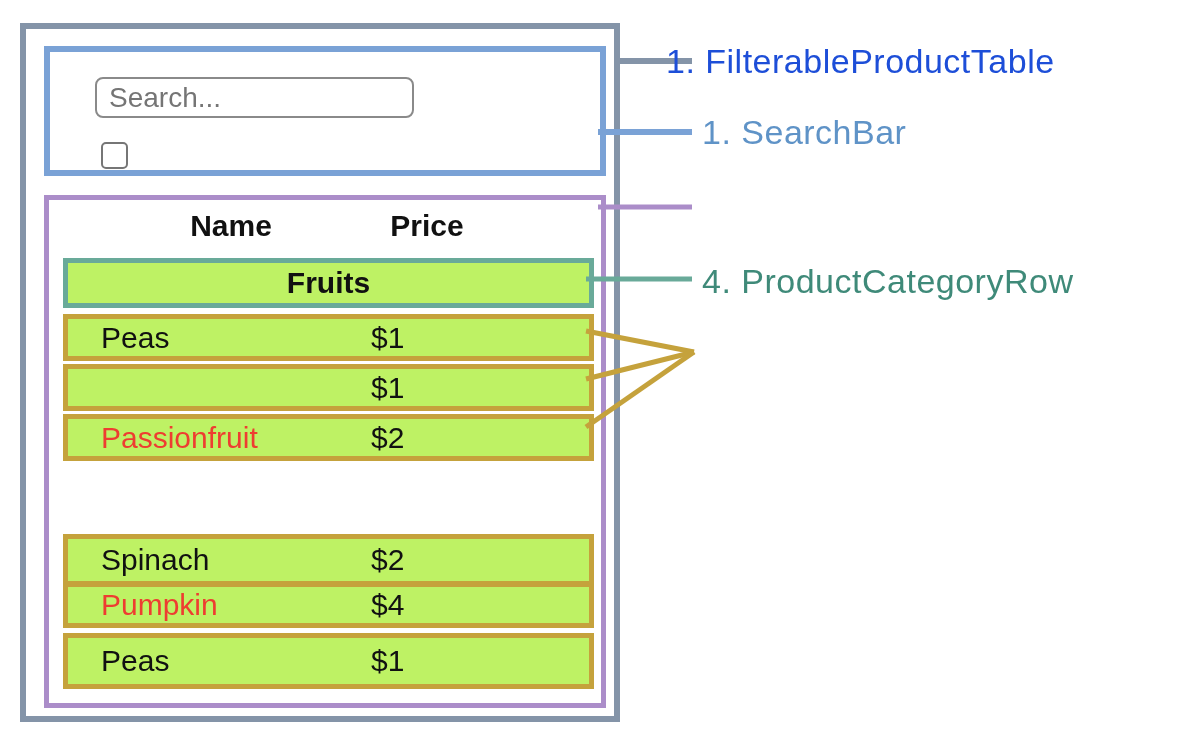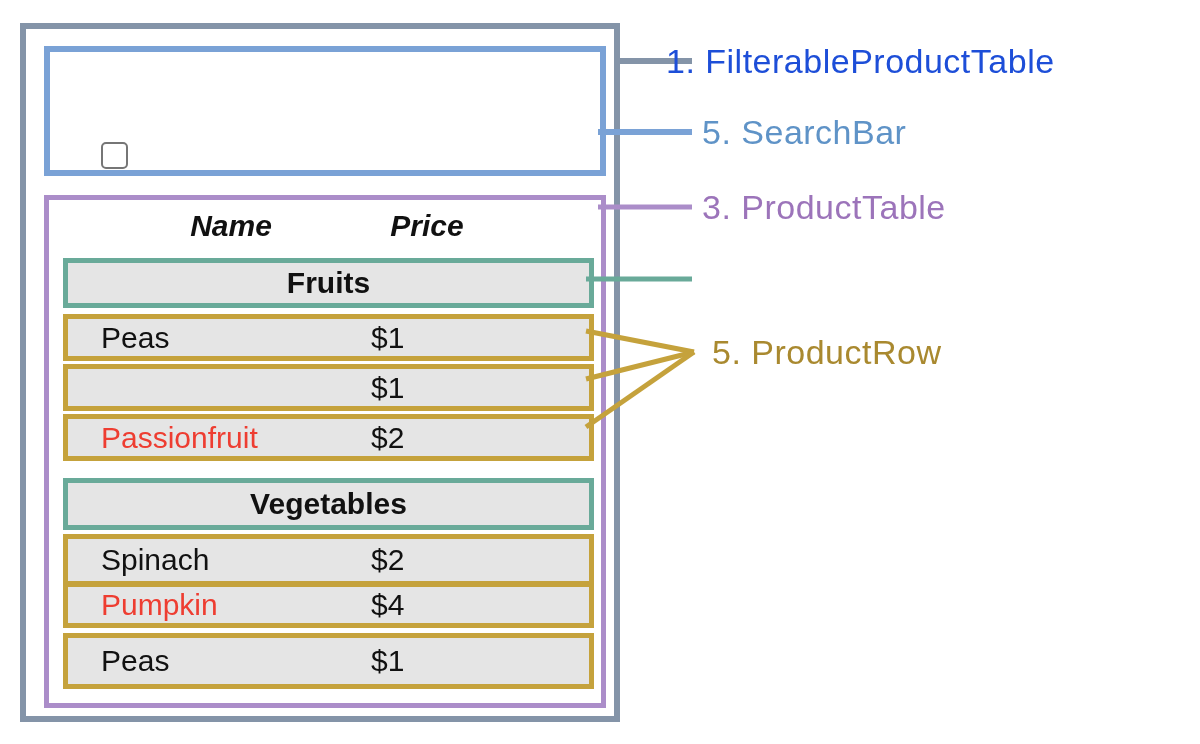--- a/index.html
+++ b/index.html
@@ -15,41 +15,42 @@
     position:absolute;left:45px;top:25px;width:319px;height:41px;box-sizing:border-box;
     border:2px solid #8a8a8a;border-radius:8px;padding:0 12px;font-size:28px;
     font-family:"Liberation Sans",sans-serif;color:#111;background:#fff;outline:none;
   }
   .search-input::placeholder{color:#757575;opacity:1;}
   .checkbox{
     position:absolute;left:51px;top:90px;width:27px;height:27px;box-sizing:border-box;
     border:2.5px solid #767676;border-radius:5px;background:#fff;cursor:pointer;
   }
   .checkbox-label{position:absolute;left:96px;top:85px;font-size:29px;line-height:34px;white-space:nowrap;}
-  .th{position:absolute;top:9px;width:160px;text-align:center;font-size:30px;font-weight:bold;font-style:italic;}
+  .th{position:absolute;top:9px;width:160px;text-align:center;font-size:30px;font-weight:bold;}
   .th-name{left:102px;}
   .th-price{left:298px;}
-  .row{position:absolute;left:14px;width:531px;box-sizing:border-box;background:#e5e5e5;
+  .row{position:absolute;left:14px;width:531px;box-sizing:border-box;background:#bef264;
        display:flex;align-items:center;}
   .category-row{border:5px solid #69aa99;justify-content:center;font-weight:bold;font-size:30px;}
   .product-row{border:5px solid #c5a23c;font-size:30px;}
   .p-name{margin-left:33px;white-space:nowrap;}
   .p-price{position:absolute;left:303px;white-space:nowrap;}
   .legend-label{position:absolute;height:48px;line-height:48px;font-size:34px;white-space:nowrap;
                 letter-spacing:0.5px;}
   .lines{position:absolute;left:0;top:0;width:1200px;height:744px;pointer-events:none;}
 </style>
 </head>
 <body>
 
 <div class="canvas">
 
   <div class="box outer-box" style="border-color: rgb(132, 148, 168);">
 
     <div class="box searchbar-box" style="border-color: rgb(122, 162, 214);">
+      <input class="search-input" type="text" placeholder="Search..." style="">
       <div class="checkbox"></div>
     </div>
 
     <div class="box producttable-box" style="border-color: rgb(171, 141, 201);">
 
       <div class="th th-name">Name</div>
       <div class="th th-price">Price</div>
 
       <div class="row category-row" style="top: 58px; height: 50px; border-color: rgb(105, 170, 153);">
         <span>Fruits</span>
@@ -62,23 +63,20 @@
 
       <div class="row product-row" style="top: 164px; height: 47px; border-color: rgb(197, 162, 60);">
         <span class="p-price">$1</span>
       </div>
 
       <div class="row product-row" style="top: 214px; height: 47px; border-color: rgb(197, 162, 60);">
         <span class="p-name" style="color: rgb(238, 61, 49);">Passionfruit</span>
         <span class="p-price">$2</span>
       </div>
 
-      <div class="row category-row" style="top: 278px; height: 52px; border-color: rgb(105, 170, 153);">
-        <span>Vegetables</span>
-      </div>
 
       <div class="row product-row" style="top: 334px; height: 52px; border-color: rgb(197, 162, 60);">
         <span class="p-name">Spinach</span>
         <span class="p-price">$2</span>
       </div>
 
       <div class="row product-row" style="top: 382px; height: 46px; border-color: rgb(197, 162, 60);">
         <span class="p-name" style="color: rgb(238, 61, 49);">Pumpkin</span>
         <span class="p-price">$4</span>
       </div>
@@ -95,17 +93,16 @@
     <line x1="618" y1="61" x2="692" y2="61" stroke-width="6" stroke="#8494a8"></line>
     <line x1="598" y1="132" x2="692" y2="132" stroke-width="6" stroke="#7aa2d6"></line>
     <line x1="598" y1="207" x2="692" y2="207" stroke-width="5" stroke="#ab8dc9"></line>
     <line x1="586" y1="279" x2="692" y2="279" stroke-width="5" stroke="#69aa99"></line>
     <line x1="586" y1="331" x2="694" y2="352" stroke-width="5" stroke="#c5a23c"></line>
     <line x1="586" y1="379" x2="694" y2="352" stroke-width="5" stroke="#c5a23c"></line>
     <line x1="586" y1="427" x2="694" y2="352" stroke-width="5" stroke="#c5a23c"></line>
   </svg>
 
   <div class="legend-label" style="left: 666px; top: 37px; color: #1d4ed8;">1. FilterableProductTable</div>
-  <div class="legend-label" style="left: 702px; top: 108px; color: rgb(95, 147, 199);">5. SearchBar</div>
-  <div class="legend-label" style="left: 702px; top: 183px; color: rgb(156, 116, 186);">3. ProductTable</div>
-  <div class="legend-label" style="left: 712px; top: 328px; color: rgb(169, 137, 47);">5. ProductRow</div>
+  <div class="legend-label" style="left: 702px; top: 108px; color: rgb(95, 147, 199);">1. SearchBar</div>
+  <div class="legend-label" style="left: 702px; top: 257px; color: rgb(63, 138, 121);">4. ProductCategoryRow</div>
 
 </div>
 
 </body></html>

